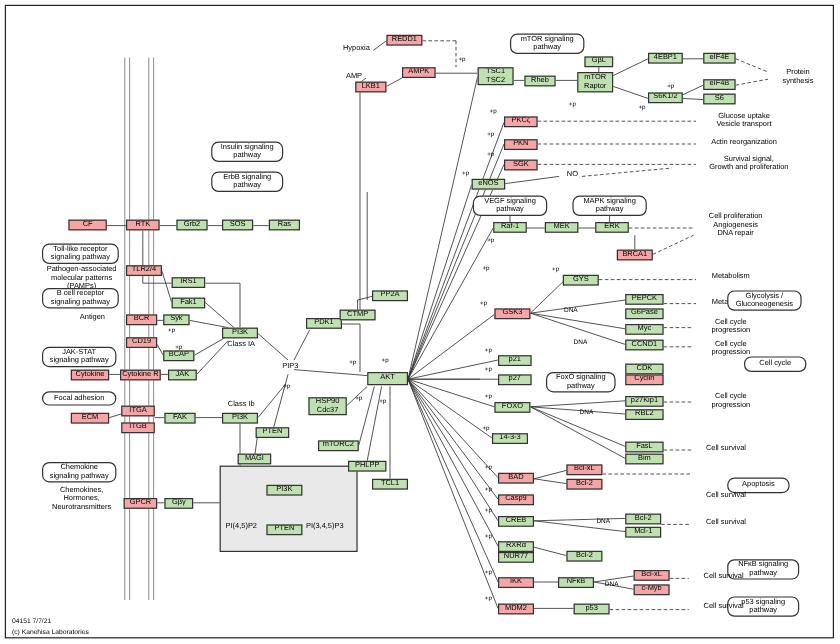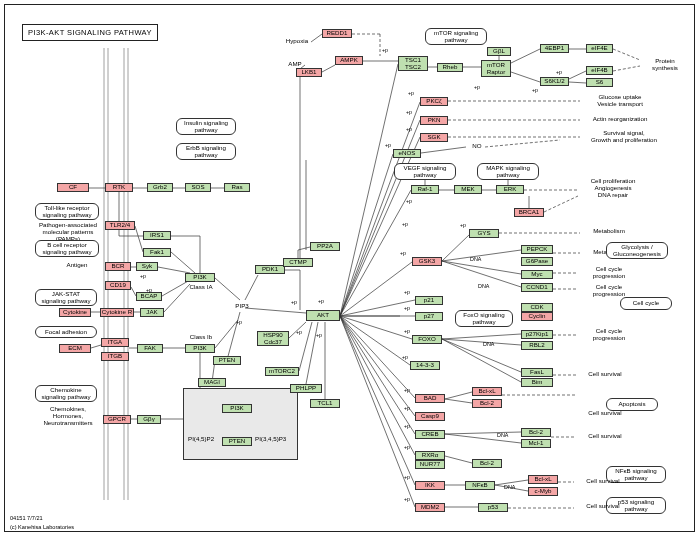--- a/index.html
+++ b/index.html
@@ -236,21 +236,20 @@
     <line class="solid-line" x1="482" y1="190" x2="496" y2="190"></line>
     <line class="solid-line" x1="425" y1="180" x2="425" y2="185"></line>
     <line class="solid-line" x1="508" y1="180" x2="508" y2="185"></line>
     <line class="solid-line" x1="529" y1="208" x2="529" y2="196"></line>
     <line class="dashed-line" x1="544" y1="212" x2="578" y2="196"></line>
 
     <line class="solid-line" x1="222" y1="426" x2="255" y2="426"></line>
     <line class="solid-line" x1="255" y1="434" x2="222" y2="434"></line>
   </svg>
 
-  <div id="title-box">PI3K-AKT SIGNALING PATHWAY</div>
 
   <div id="inset"></div>
 
   <div class="node green" style="left:222px;top:404px;width:30px;height:9px;">PI3K</div>
   <div class="plain" style="left:188px;top:436px;">PI(4,5)P2</div>
   <div class="node green" style="left:222px;top:437px;width:30px;height:9px;">PTEN</div>
   <div class="plain" style="left:255px;top:436px;">PI(3,4,5)P3</div>
 
   <div class="footer" style="left:10px;top:515px;">04151 7/7/21</div>
   <div class="footer" style="left:10px;top:524px;">(c) Kanehisa Laboratories</div>

